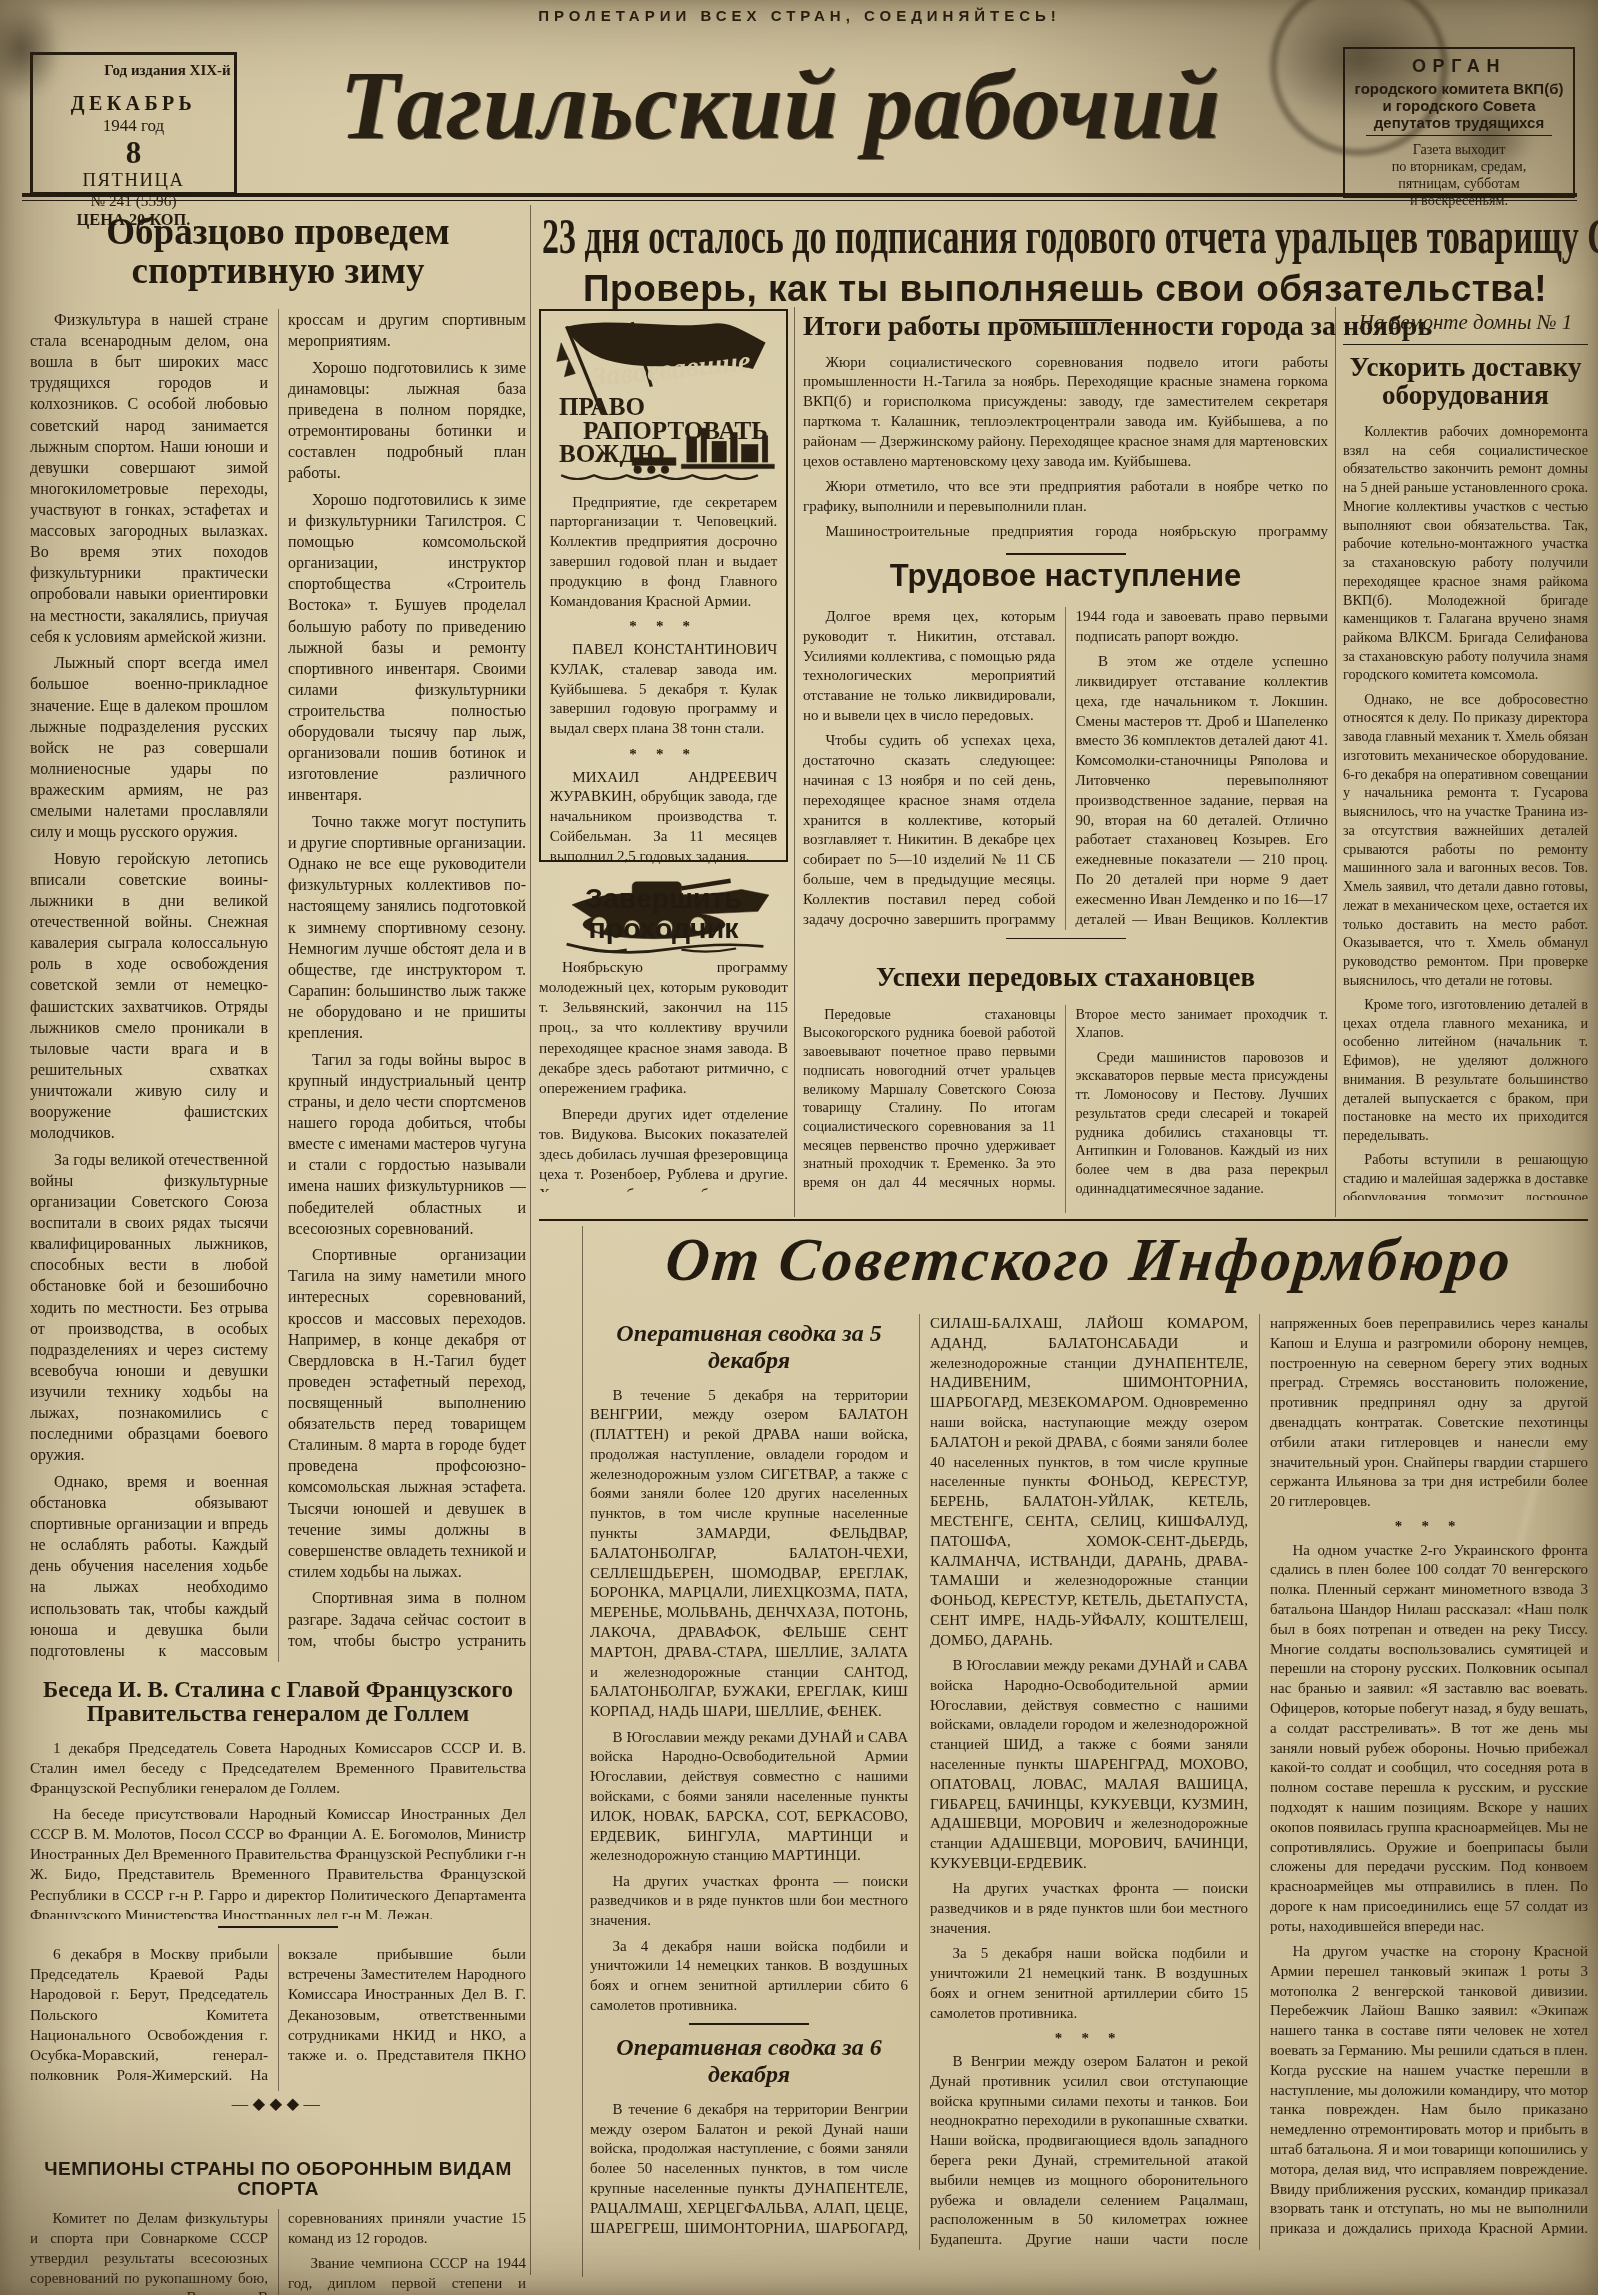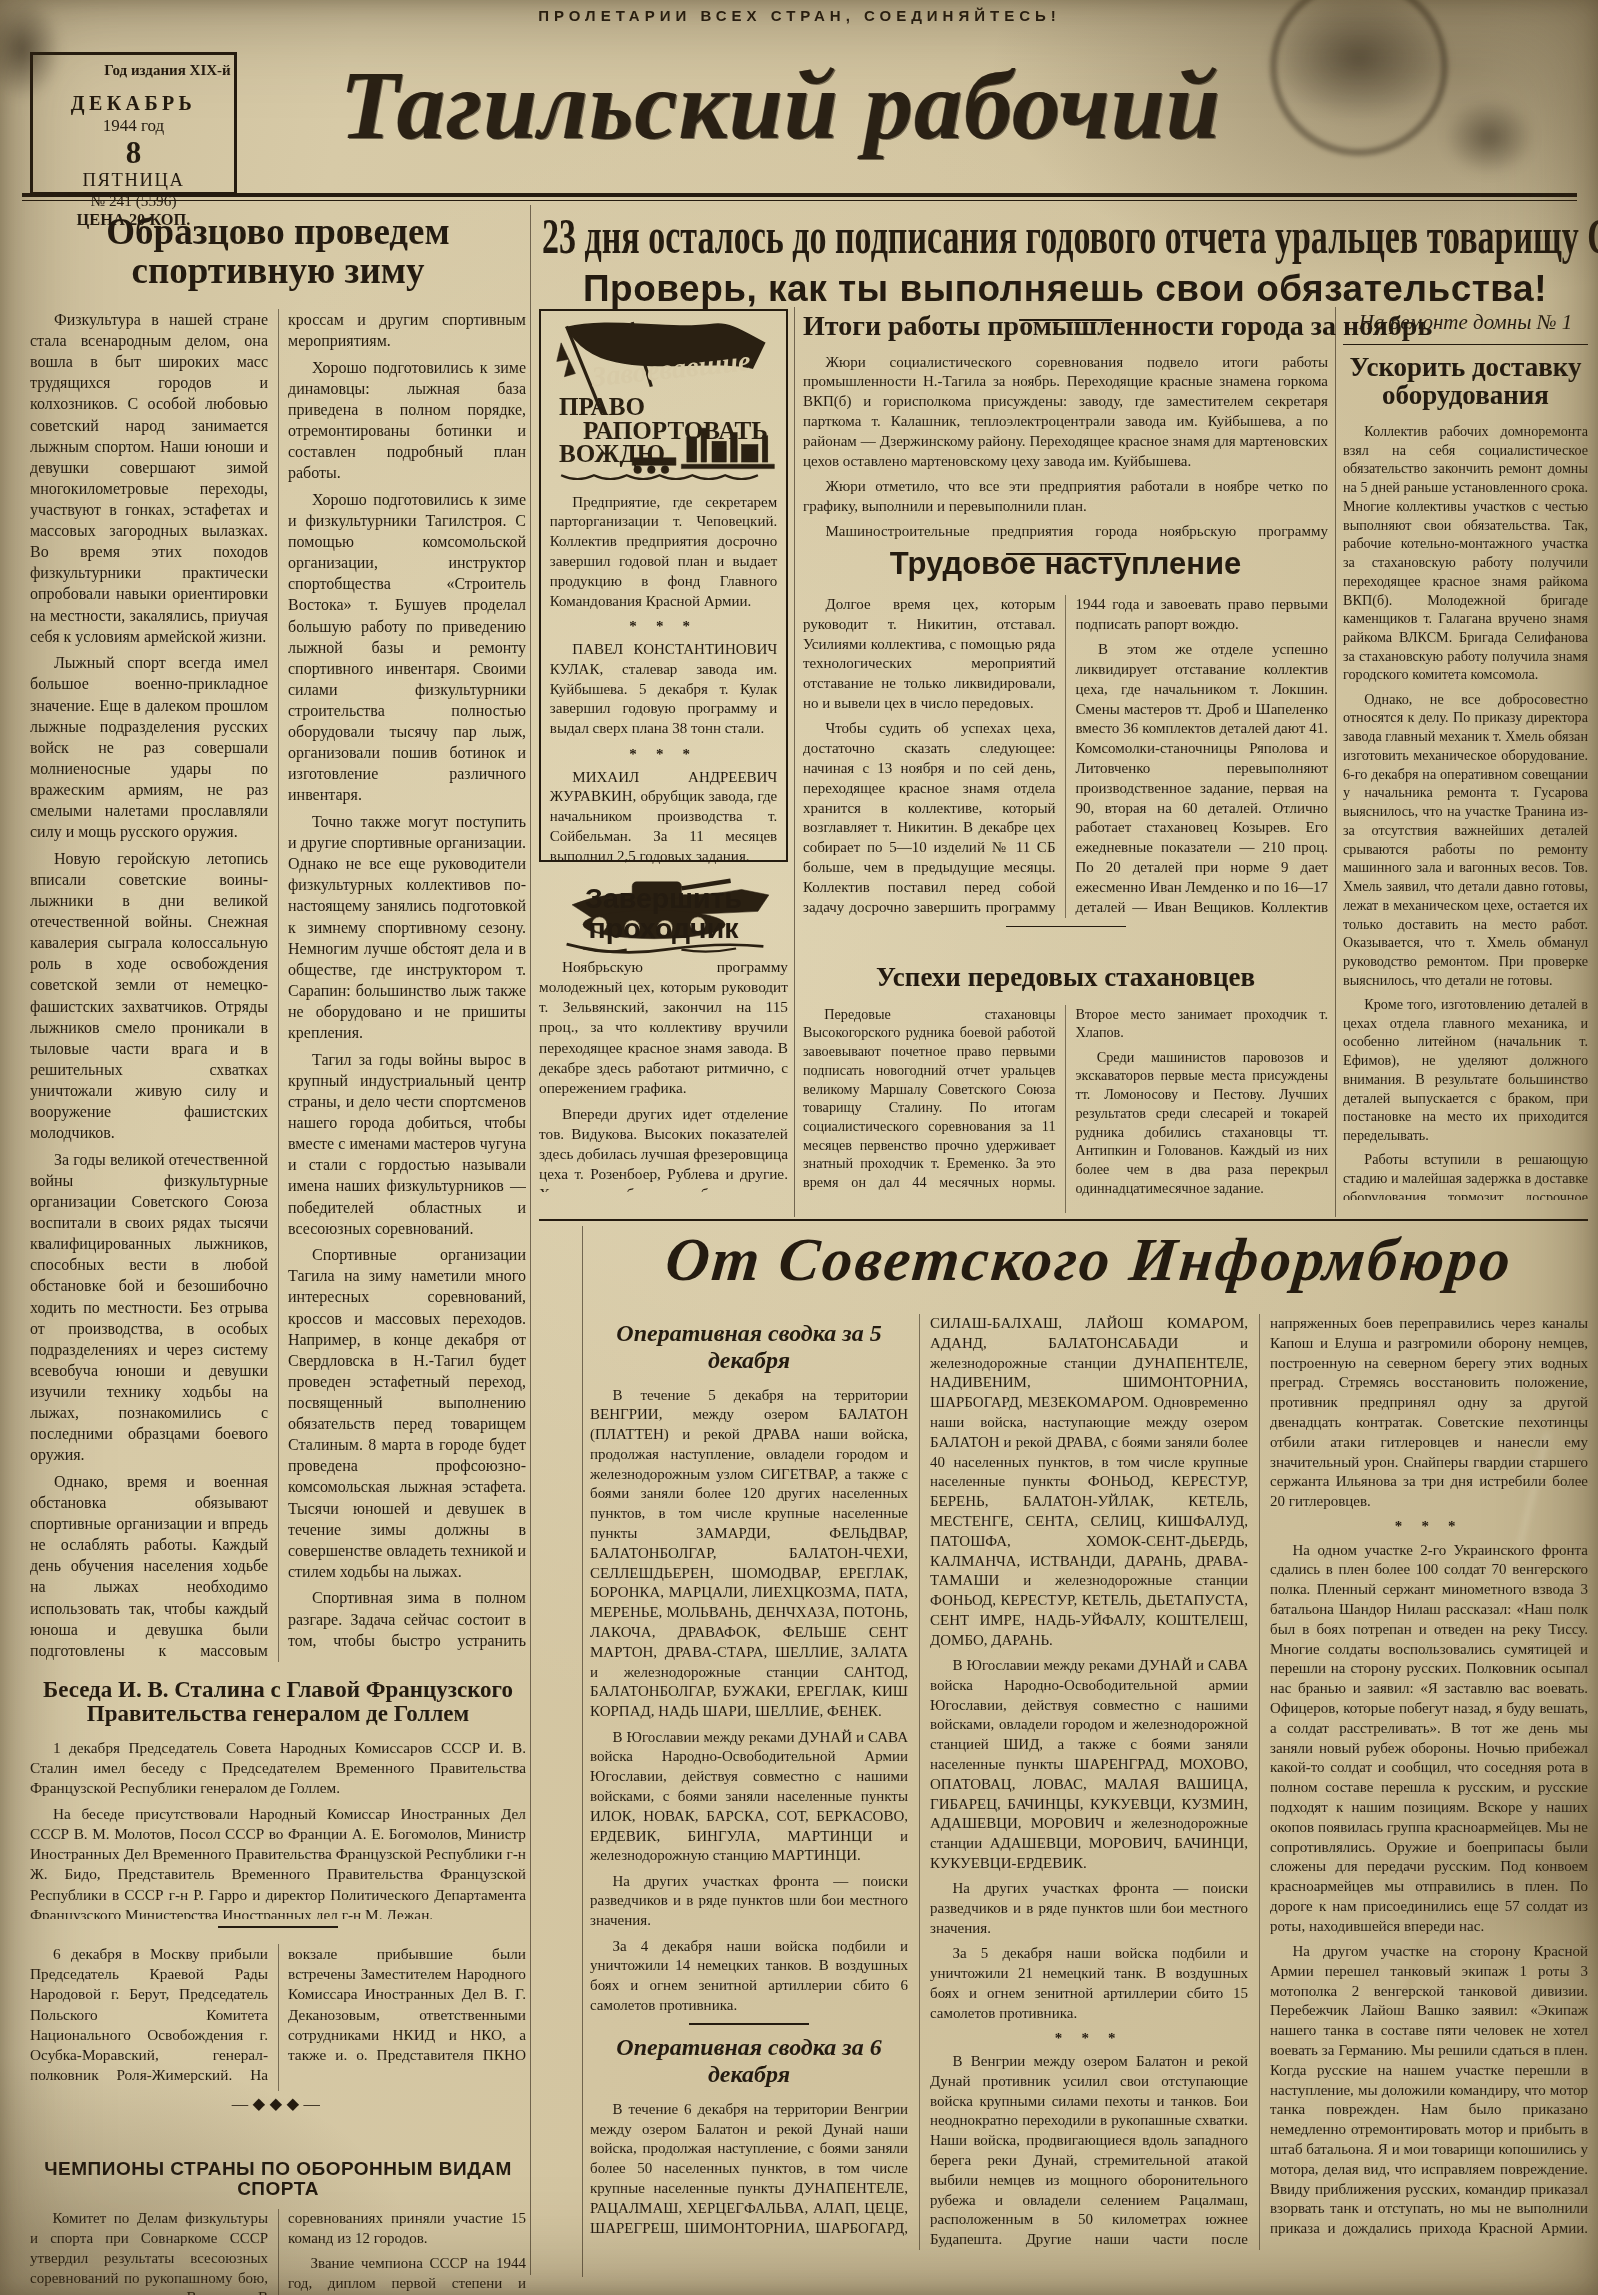--- a/index.html
+++ b/index.html
@@ -50,20 +50,31 @@
     <div style="font-weight:bold;font-size:20px;letter-spacing:4.4px;margin-top:13px;">ДЕКАБРЬ</div>
     <div style="font-size:17px;margin-top:1.1px;">1944 год</div>
     <div style="font-weight:bold;font-size:31px;line-height:1;margin-top:1.1px;">8</div>
     <div style="font-size:18.6px;letter-spacing:1.6px;margin-top:1.1px;">ПЯТНИЦА</div>
     <div style="font-size:15.3px;margin-top:1.1px;">№ 241 (5596)</div>
     <div style="font-weight:bold;font-size:16.4px;margin-top:0;">ЦЕНА 20 КОП.</div>
   </div>
 
   <div class="abs ctr" style="left:241px;top:53px;width:1079px;font-weight:bold;font-size:97px;line-height:1.1;letter-spacing:1.1px;color:#2a2115;text-shadow:1.1px 1.1px 0 rgba(35,26,14,.55), -0.5px 0 0 rgba(35,26,14,.5);font-style:italic;">Тагильский рабочий</div>
 
+  <div class="abs ctr" style="left:1343px;top:47px;width:232px;height:151px;border:2.7px solid #241b10;padding:6.6px 4.4px;box-sizing:border-box;">
+    <div style="font-weight:bold;font-family:'Liberation Sans',sans-serif;font-size:18px;letter-spacing:6.6px;">ОРГАН</div>
+    <div style="font-weight:bold;font-family:'Liberation Sans',sans-serif;font-size:15px;margin-top:3.3px;">городского комитета ВКП(б)</div>
+    <div style="font-weight:bold;font-family:'Liberation Sans',sans-serif;font-size:15px;">и городского Совета</div>
+    <div style="font-weight:bold;font-family:'Liberation Sans',sans-serif;font-size:15px;">депутатов трудящихся</div>
+    <div style="width:85%;height:1.1px;background:#241b10;margin:4.4px auto;"></div>
+    <div style="font-size:14.2px;">Газета выходит</div>
+    <div style="font-size:14.2px;">по вторникам, средам,</div>
+    <div style="font-size:14.2px;">пятницам, субботам</div>
+    <div style="font-size:14.2px;">и воскресеньям.</div>
+  </div>
 
   <div class="abs hrule" style="left:22px;top:193px;width:1555px;height:4.4px;"></div>
   <div class="abs hrule" style="left:22px;top:200px;width:1555px;height:1.1px;"></div>
 
   <div class="abs ctr" style="left:542px;top:211px;width:1046px;">
     <div style="font-weight:bold;font-size:34px;line-height:1;transform:scaleY(1.5);transform-origin:top;letter-spacing:0px;white-space:nowrap;">23 дня осталось до подписания годового отчета уральцев товарищу Сталину.</div>
     <div style="font-family:'Liberation Sans',sans-serif;font-weight:bold;font-size:37px;margin-top:23px;letter-spacing:0.5px;white-space:nowrap;">Проверь, как ты выполняешь свои обязательства!</div>
     <div style="width:93px;height:2.2px;background:#241b10;margin:8.8px auto 0 auto;"></div>
   </div>
 
@@ -182,21 +193,21 @@
   <div class="abs" style="left:803px;top:311px;width:525px;">
     <h2 class="headline ctr" style="font-size:28px;white-space:nowrap;">Итоги работы промышленности города за ноябрь</h2>
     <div style="margin-top:12px;font-size:15px;height:193px;overflow:hidden;">
         <p>Жюри социалистического соревнования подвело итоги работы промышленности Н.-Тагила за ноябрь. Переходящие красные знамена горкома ВКП(б) и горисполкома присуждены: заводу, где заместителем секретаря парткома т. Калашник, теплоэлектроцентрали завода им. Куйбышева, а по районам — Дзержинскому району. Переходящее красное знамя для мартеновских цехов оставлено мартеновскому цеху завода им. Куйбышева.</p>
         <p>Жюри отметило, что все эти предприятия работали в ноябре четко по графику, выполнили и перевыполнили план.</p>
         <p>Машиностроительные предприятия города ноябрьскую программу реализовали на 100,3 проц.</p>
       </div>
     <div class="mini-rule"></div>
   </div>
 
-  <div class="abs" style="left:803px;top:548px;width:525px;">
+  <div class="abs" style="left:803px;top:560px;width:525px;">
     <h2 class="headline ctr" style="font-family:'Liberation Sans',sans-serif;font-size:31px;">Трудовое наступление</h2>
     <div class="cols2" style="margin-top:14.2px;font-size:15px;height:323px;overflow:hidden;">
         <p>Долгое время цех, которым руководит т. Никитин, отставал. Усилиями коллектива, с помощью ряда технологических мероприятий отставание не только ликвидировали, но и вывели цех в число передовых.</p>
         <p>Чтобы судить об успехах цеха, достаточно сказать следующее: начиная с 13 ноября и по сей день, переходящее красное знамя отдела хранится в коллективе, который возглавляет т. Никитин. В декабре цех собирает по 5—10 изделий № 11 СБ больше, чем в предыдущие месяцы. Коллектив поставил перед собой задачу досрочно завершить программу 1944 года и завоевать право первыми подписать рапорт вождю.</p>
         <p>В этом же отделе успешно ликвидирует отставание коллектив цеха, где начальником т. Локшин. Смены мастеров тт. Дроб и Шапеленко вместо 36 комплектов деталей дают 41. Комсомолки-станочницы Ряполова и Литовченко перевыполняют производственное задание, первая на 90, вторая на 60 деталей. Отлично работает стахановец Козырев. Его ежедневные показатели — 210 проц. По 20 деталей при норме 9 дает ежесменно Иван Лемденко и по 16—17 деталей — Иван Вещиков. Коллектив цеха полон решимости в декабре не только выполнить план, но и покрыть задолженность за прошедшее время.</p>
       </div>
     <div class="mini-rule"></div>
   </div>
 
   <div class="abs" style="left:803px;top:963px;width:525px;">

